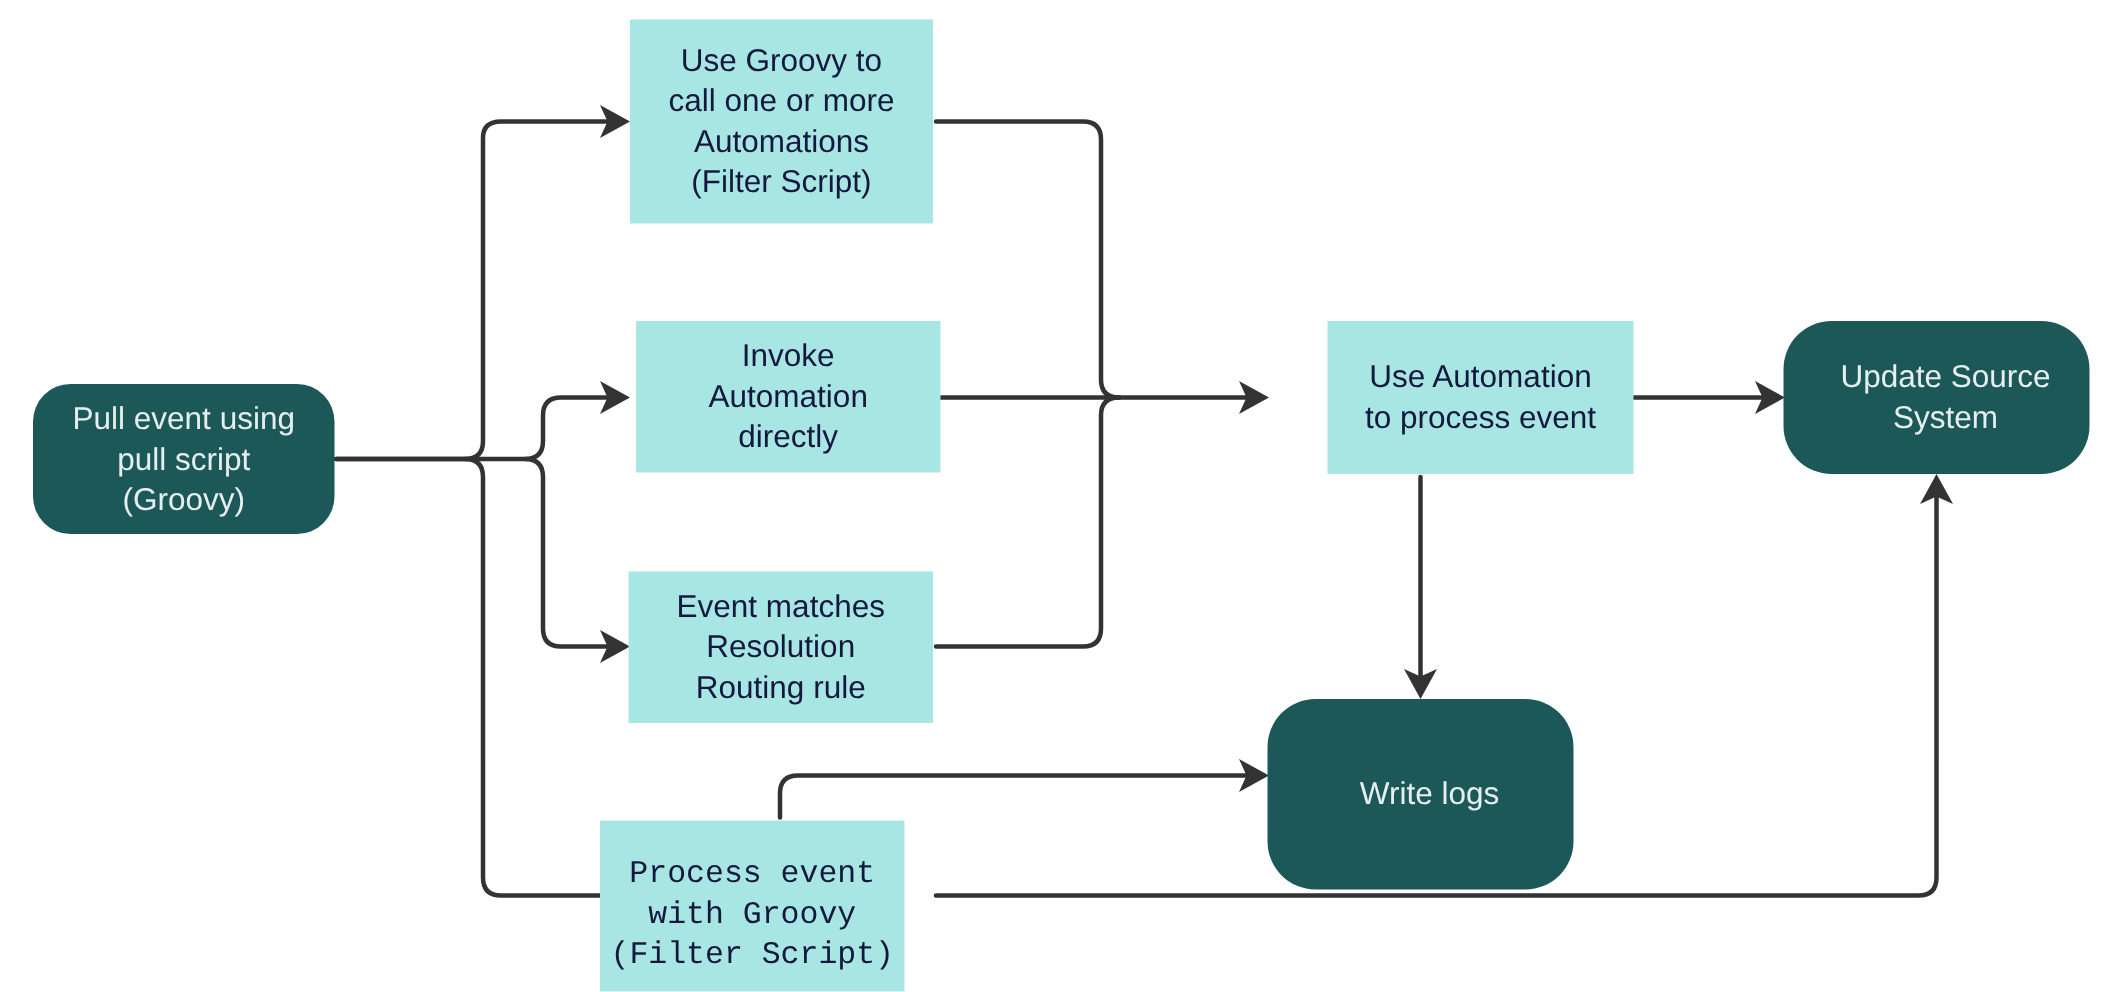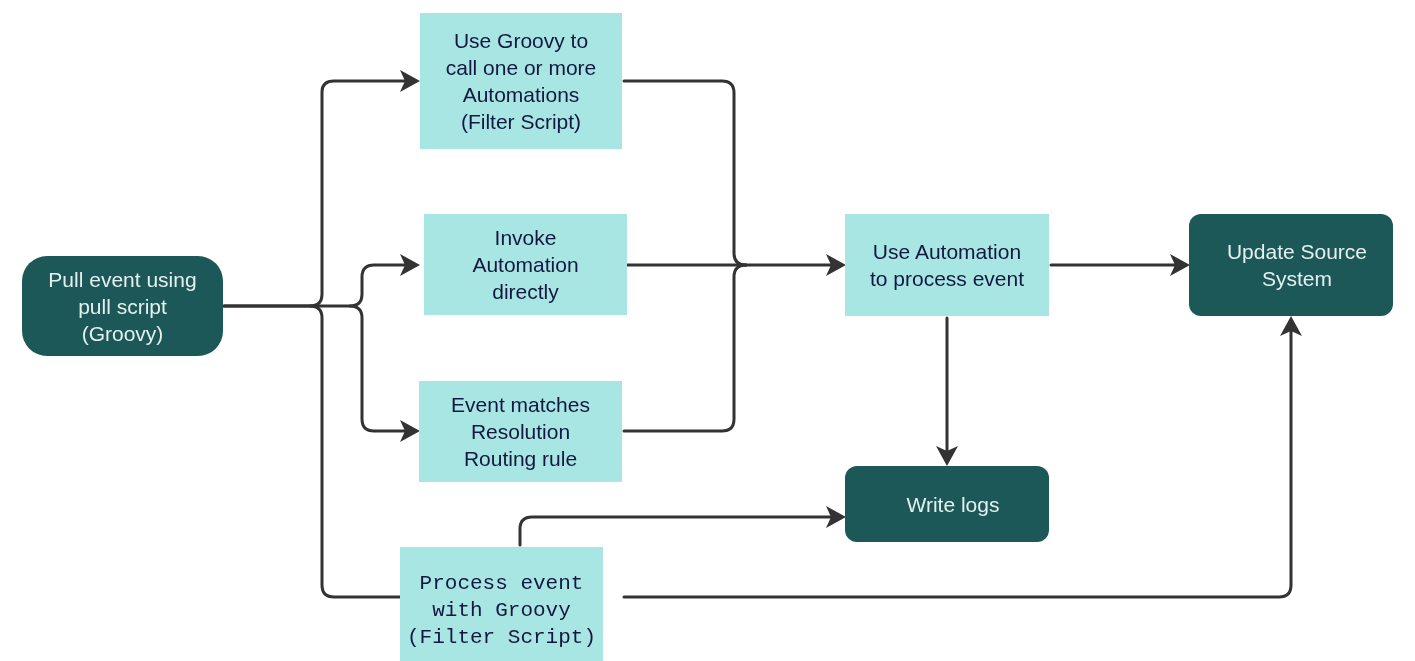--- a/index.html
+++ b/index.html
@@ -1,21 +1,21 @@
 <!DOCTYPE html>
 <html><head>
 <meta charset="utf-8">
 <style>
   html, body { margin: 0; padding: 0; background: #ffffff; }
   body { width: 1415px; height: 661px; position: relative; overflow: hidden; font-family: "Liberation Sans", sans-serif; }
   #canvas { position: absolute; left: 0; top: 0; width: 1415px; height: 661px; }
   .node { position: absolute; box-sizing: border-box; display: flex; align-items: center; justify-content: center; text-align: center; font-size: 21px; line-height: 27px; white-space: pre-line; }
   .light { background: #a8e6e4; color: #14183f; }
   .dark { background: #1d5858; color: #e6efef; border-radius: 25px; }
-  .rounded { border-radius: 12px; padding-left: 12px; }
+  .rounded { border-radius: 32px; padding-left: 12px; }
 </style>
 </head>
 <body>
 
 <svg id="canvas" viewBox="0 0 1415 661" xmlns="http://www.w3.org/2000/svg">
   <defs>
     <marker id="arrow" markerWidth="10" markerHeight="10" refX="8" refY="5" orient="auto" markerUnits="userSpaceOnUse" viewBox="0 0 10 10">
       <path d="M0,0 L10,5 L0,10 L2.5,5 Z" fill="#333333"></path>
     </marker>
   </defs>
@@ -60,17 +60,17 @@
 (Filter Script)</div>
 <div class="node light" style="left:424px;top:214px;width:203px;height:101px;">Invoke
 Automation
 directly</div>
 <div class="node light" style="left:419px;top:381px;width:203px;height:101px;">Event matches
 Resolution
 Routing rule</div>
 <div class="node light" style="left:400px;top:547px;width:203px;height:127px;font-family:Liberation Mono, monospace;">Process event
 with Groovy
 (Filter Script)</div>
-<div class="node light" style="left:845px;top:214px;width:204px;height:102px;">Use Automation
+<div class="node light" style="left:885px;top:214px;width:204px;height:102px;">Use Automation
 to process event</div>
-<div class="node dark rounded" style="left:845px;top:466px;width:204px;height:76px;">Write logs</div>
+<div class="node dark rounded" style="left:845px;top:466px;width:204px;height:127px;">Write logs</div>
 <div class="node dark rounded" style="left:1189px;top:214px;width:204px;height:102px;">Update Source
 System</div>
 
 </body></html>

